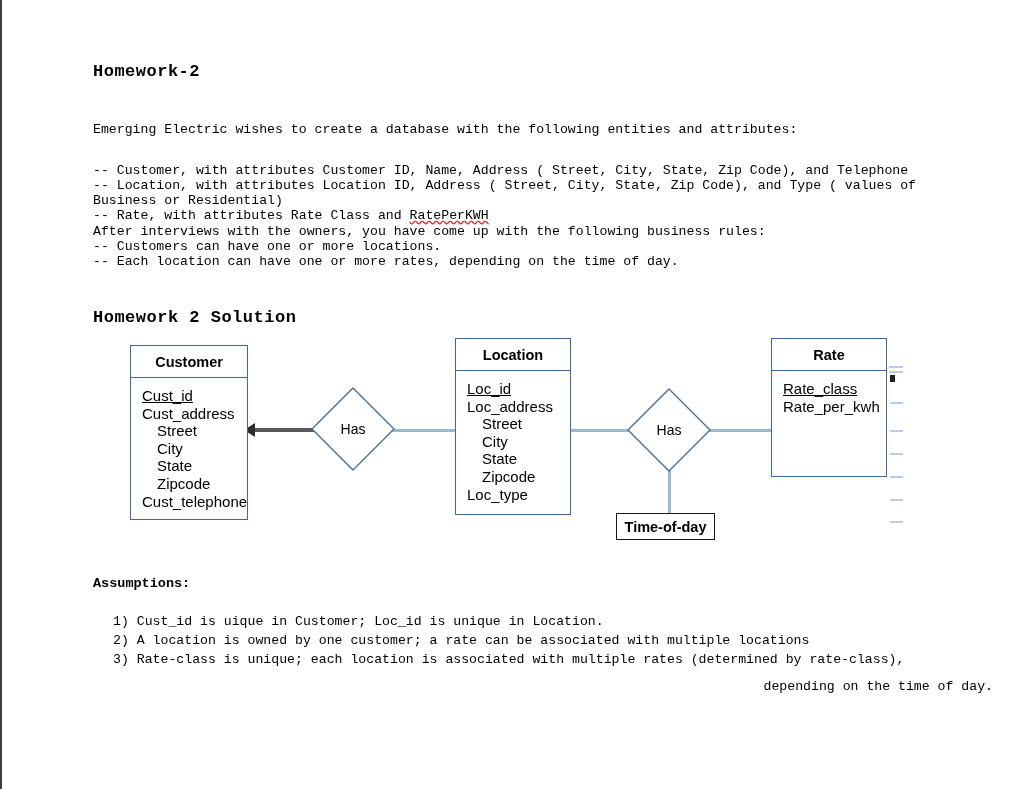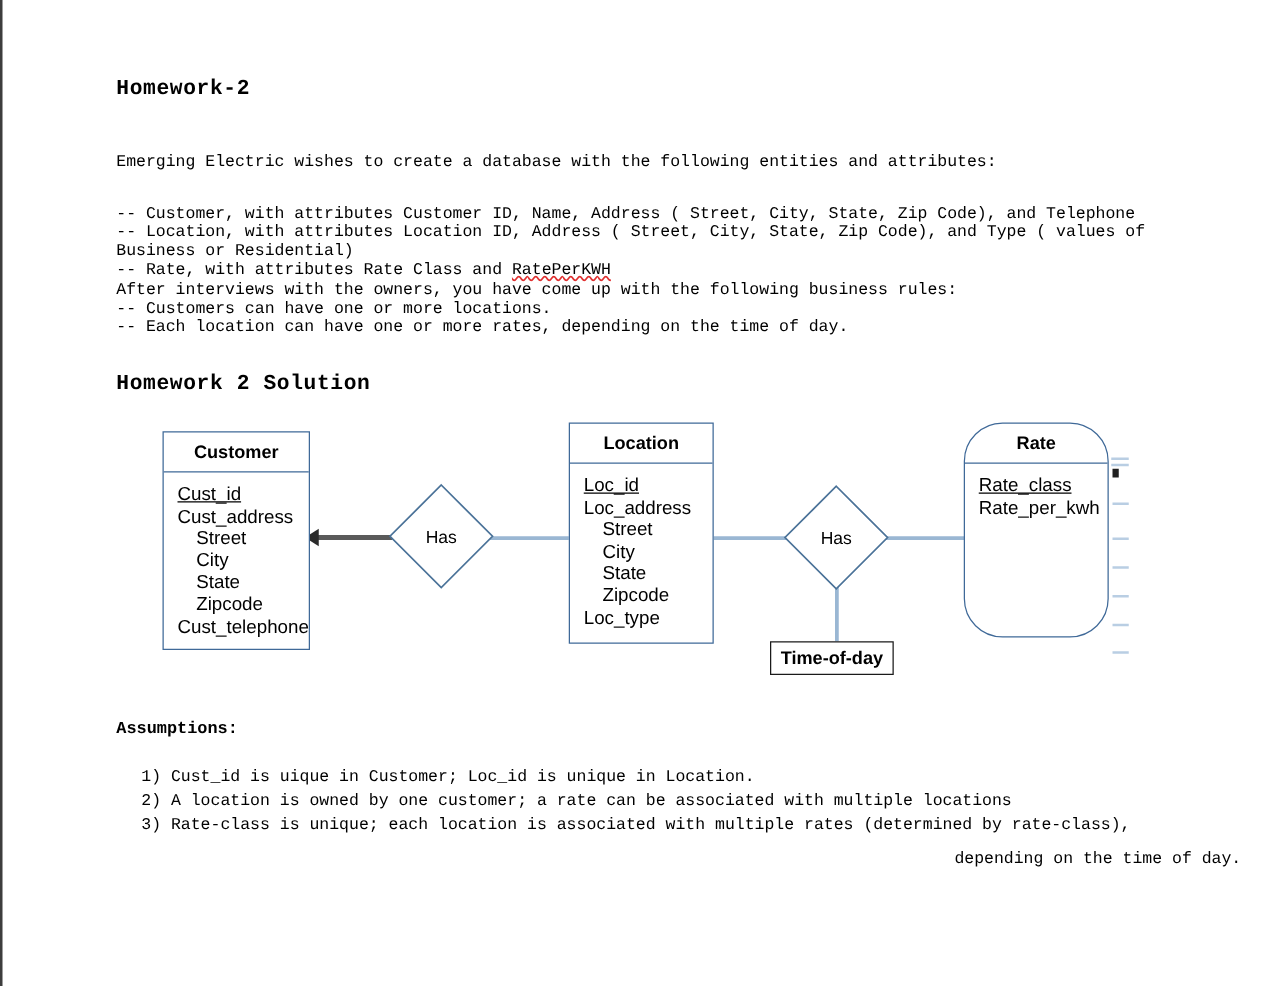--- a/index.html
+++ b/index.html
@@ -34,21 +34,21 @@
   .h-title {
     position: absolute;
     left: 93px;
     font-family: "Liberation Mono", "DejaVu Sans Mono", monospace;
     font-weight: bold;
     font-size: 17px;
     letter-spacing: 0.5px;
     white-space: pre;
   }
   #title-hw2   { top: 62px; font-family: Liberation Mono, monospace; }
-  #title-sol   { top: 298px; }
+  #title-sol   { top: 308px; }
   #title-assum { top: 576px; font-size: 13.5px; letter-spacing: 0px; }
 
   .para {
     position: absolute;
     left: 93px;
     font-size: 13.2px;
     line-height: 15px;
     white-space: pre-wrap;
     width: 830px;
   }
@@ -251,21 +251,21 @@
       <svg width="86" height="86" viewBox="0 0 86 86">
         <polygon points="43,2 84,43 43,84 2,43" fill="#ffffff" stroke="#4a7298" stroke-width="1.4"></polygon>
       </svg>
       <div class="rel-label">Has</div>
     </div>
 
     <div class="plainbox" style="left:616px; top:513px; width:99px; height:27px;">
       <span>Time-of-day</span>
     </div>
 
-    <div class="entity" id="ent-rate" style="left:771px; top:338px; width:116px; height:172px;border-radius:31px;">
+    <div class="entity" id="ent-rate" style="left:771px; top:338px; width:116px; height:139px;">
       <div class="ent-head">Rate</div>
       <div class="ent-body">
         <div class="attr key">Rate_class</div>
         <div class="attr">Rate_per_kwh</div>
       </div>
     </div>
 
     <div class="artifact" style="left:889px; top:366px; width:14px;"></div>
     <div class="artifact" style="left:889px; top:371px; width:14px;"></div>
     <div class="artifact dark" style="left:890px; top:375px;"></div>

